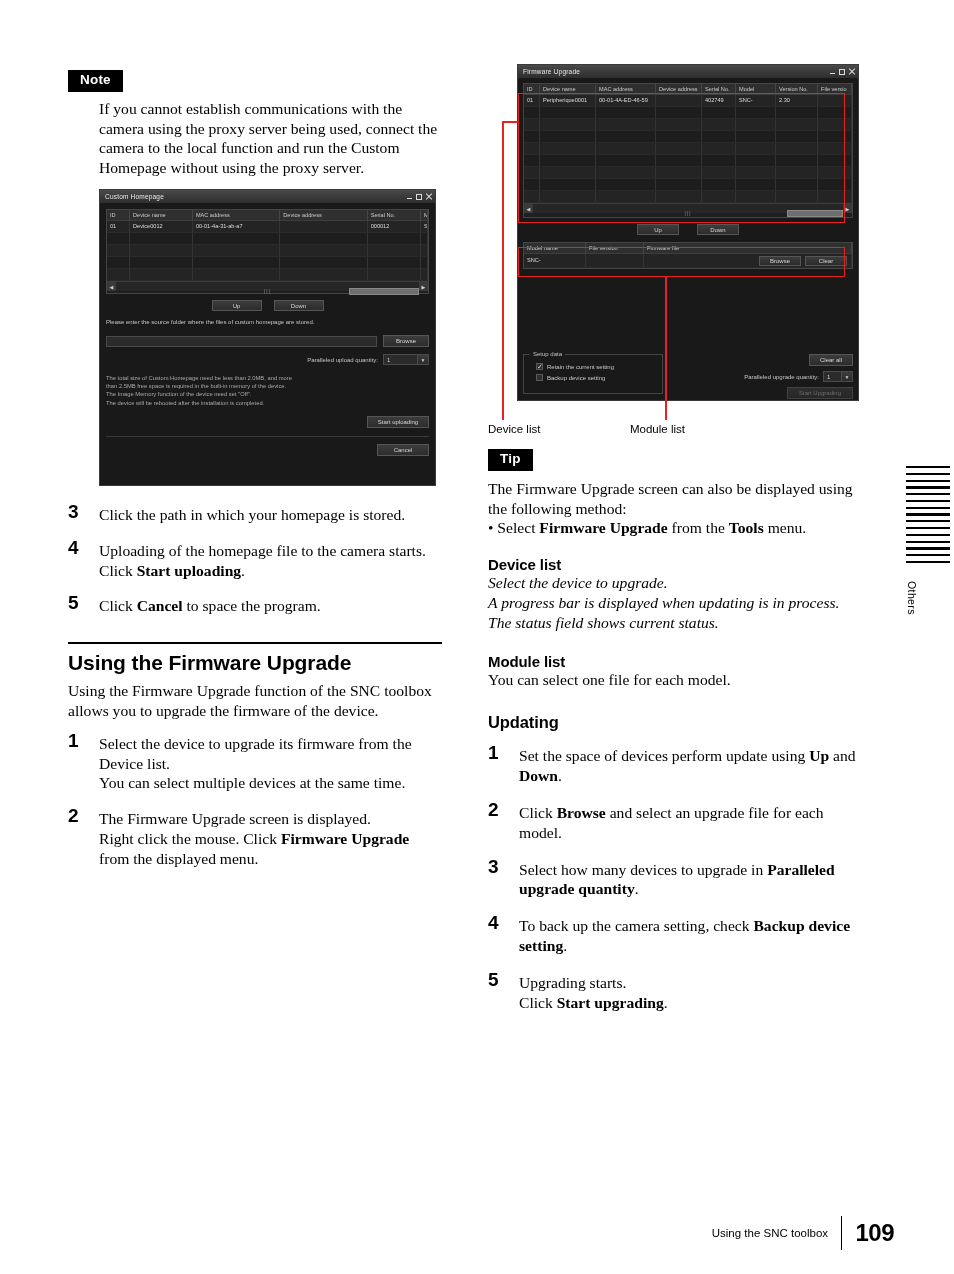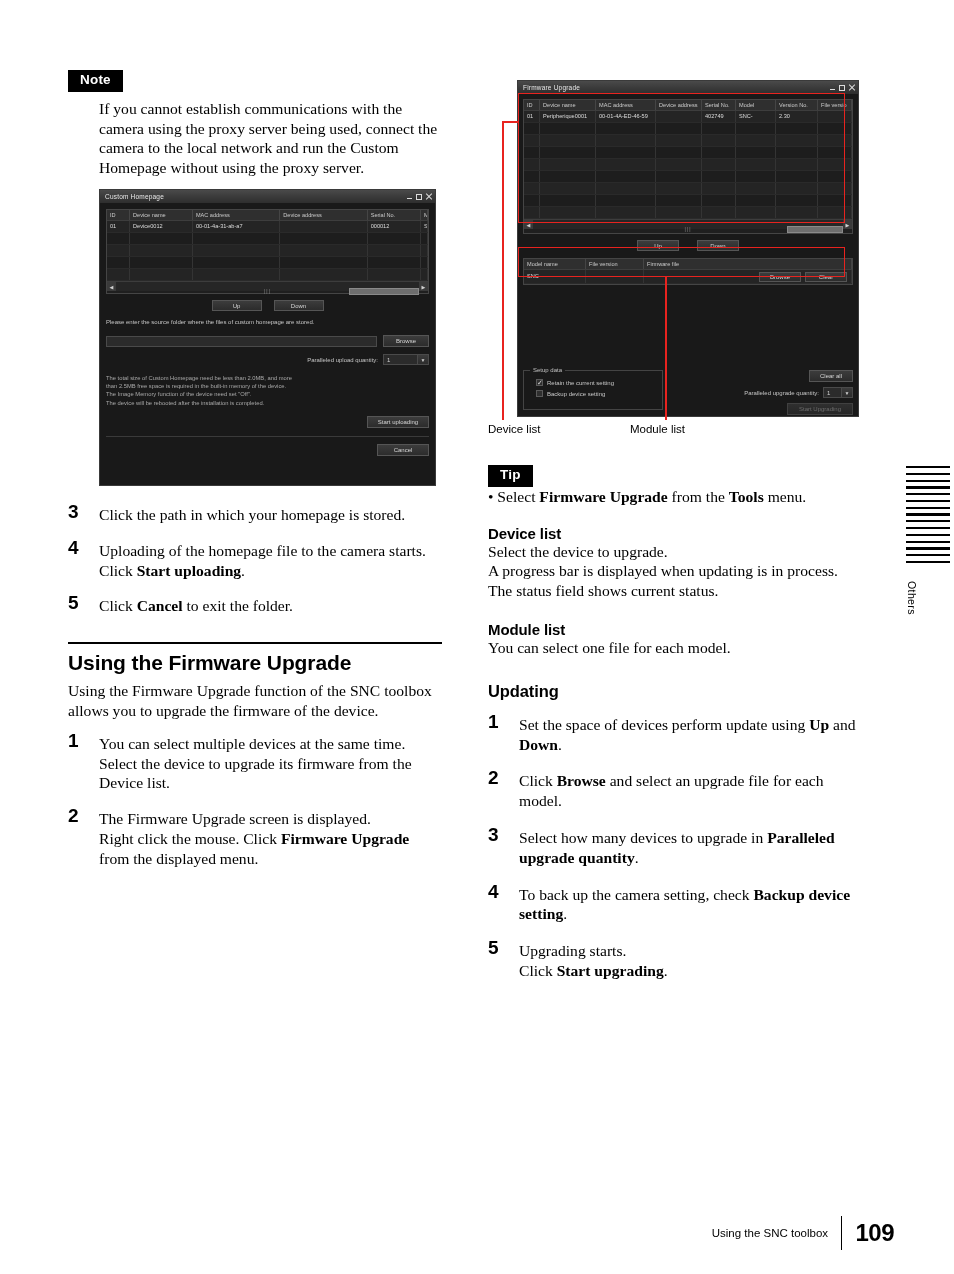--- a/index.html
+++ b/index.html
@@ -12,21 +12,21 @@
     height: 1274px;
     position: relative;
     font-family: "Liberation Serif", serif;
     color: #000;
     overflow: hidden;
   }
   .page { position: absolute; inset: 0; }
 
   
   .col-left  { position: absolute; left: 68px;  top: 70px; width: 374px; }
-  .col-right { position: absolute; left: 488px; top: 80px; width: 374px; }
+  .col-right { position: absolute; left: 488px; top: 64px; width: 374px; }
 
   
   .badge {
     display: inline-block;
     background: #000;
     color: #fff;
     font-family: "Liberation Sans", sans-serif;
     font-weight: bold;
     font-size: 13.5px;
     letter-spacing: .2px;
@@ -290,21 +290,21 @@
 <body>
 
 <div class="page">
 
   <div class="col-left">
 
     <div>
       <span class="badge">Note</span>
     </div>
 
-    <div class="para note-wrap" style="margin-top:7px;">If you cannot establish communications with the camera using the proxy server being used, connect the camera to the local network and run the Custom Homepage without using the proxy server.</div>
+    <div class="para note-wrap" style="margin-top:7px;">If you cannot establish communications with the camera using the proxy server being used, connect the camera to the local function and run the Custom Homepage without using the proxy server.</div>
 
     <div class="dlg" style="margin-left:31px; margin-top:11px; width:337px; height:297px;">
       <div class="dlg-title">
         <span class="t">Custom Homepage</span>
         <span class="win-btns">
           <span class="wb-min"></span>
           <span class="wb-max"></span>
           <span class="wb-close"></span>
         </span>
       </div>
@@ -419,37 +419,37 @@
       <div class="step" style="margin-bottom:16px;">
         <div class="num">4</div>
         <div class="txt">
             <div><span>Uploading of the homepage file to the camera starts.</span></div>
             <div><span>Click </span><span style="font-weight: bold;">Start uploading</span><span>.</span></div>
           </div>
       </div>
       <div class="step">
         <div class="num">5</div>
         <div class="txt">
-            <div><span>Click </span><span style="font-weight: bold;">Cancel</span><span> to exit the folder.</span></div>
+            <div><span>Click </span><span style="font-weight: bold;">Cancel</span><span> to space the program.</span></div>
           </div>
       </div>
     </div>
 
     <div style="margin-top:26px;">
       <h1 class="sec">Using the Firmware Upgrade</h1>
       <div class="para" style="margin-top:6px;">Using the Firmware Upgrade function of the SNC toolbox allows you to upgrade the firmware of the device.</div>
     </div>
 
 
     <div style="margin-top:13px;">
       <div class="step" style="margin-bottom:16px;">
         <div class="num">1</div>
         <div class="txt">
+            <div><span>Select the device to upgrade its firmware from the Device list.</span></div>
             <div><span>You can select multiple devices at the same time.</span></div>
-            <div><span>Select the device to upgrade its firmware from the Device list.</span></div>
           </div>
       </div>
       <div class="step">
         <div class="num">2</div>
         <div class="txt">
             <div><span>The Firmware Upgrade screen is displayed.</span></div>
             <div><span>Right click the mouse. Click </span><span style="font-weight: bold;">Firmware Upgrade</span><span> from the displayed menu.</span></div>
           </div>
       </div>
     </div>
@@ -628,24 +628,25 @@
             <div class="btn disabled" style="width:66px;height:12px;">Start Upgrading</div>
           </div>
         </div>
 
       </div>
     </div>
 
     <div style="margin-top:48px;">
       <span class="badge">Tip</span>
     </div>
+    <div class="para" style="margin-top:8px;">The Firmware Upgrade screen can also be displayed using the following method:</div>
     <div class="para"><span>•  Select </span><span style="font-weight: bold;">Firmware Upgrade</span><span> from the </span><span style="font-weight: bold;">Tools</span><span> menu.</span></div>
 
     <h3 class="minor" style="margin-top:18px;">Device list</h3>
-    <div class="para" style="white-space:pre-line;">Select the device to upgrade.
+    <div class="para" style="white-space:pre-line;font-style:italic;">Select the device to upgrade.
 A progress bar is displayed when updating is in process.
 The status field shows current status.</div>
 
     <h3 class="minor" style="margin-top:20px;">Module list</h3>
     <div class="para">You can select one file for each model.</div>
 
     <h2 class="sub" style="margin-top:24px;">Updating</h2>
 
     <div style="margin-top:14px;">
       <div class="step" style="margin-bottom:17px;">

